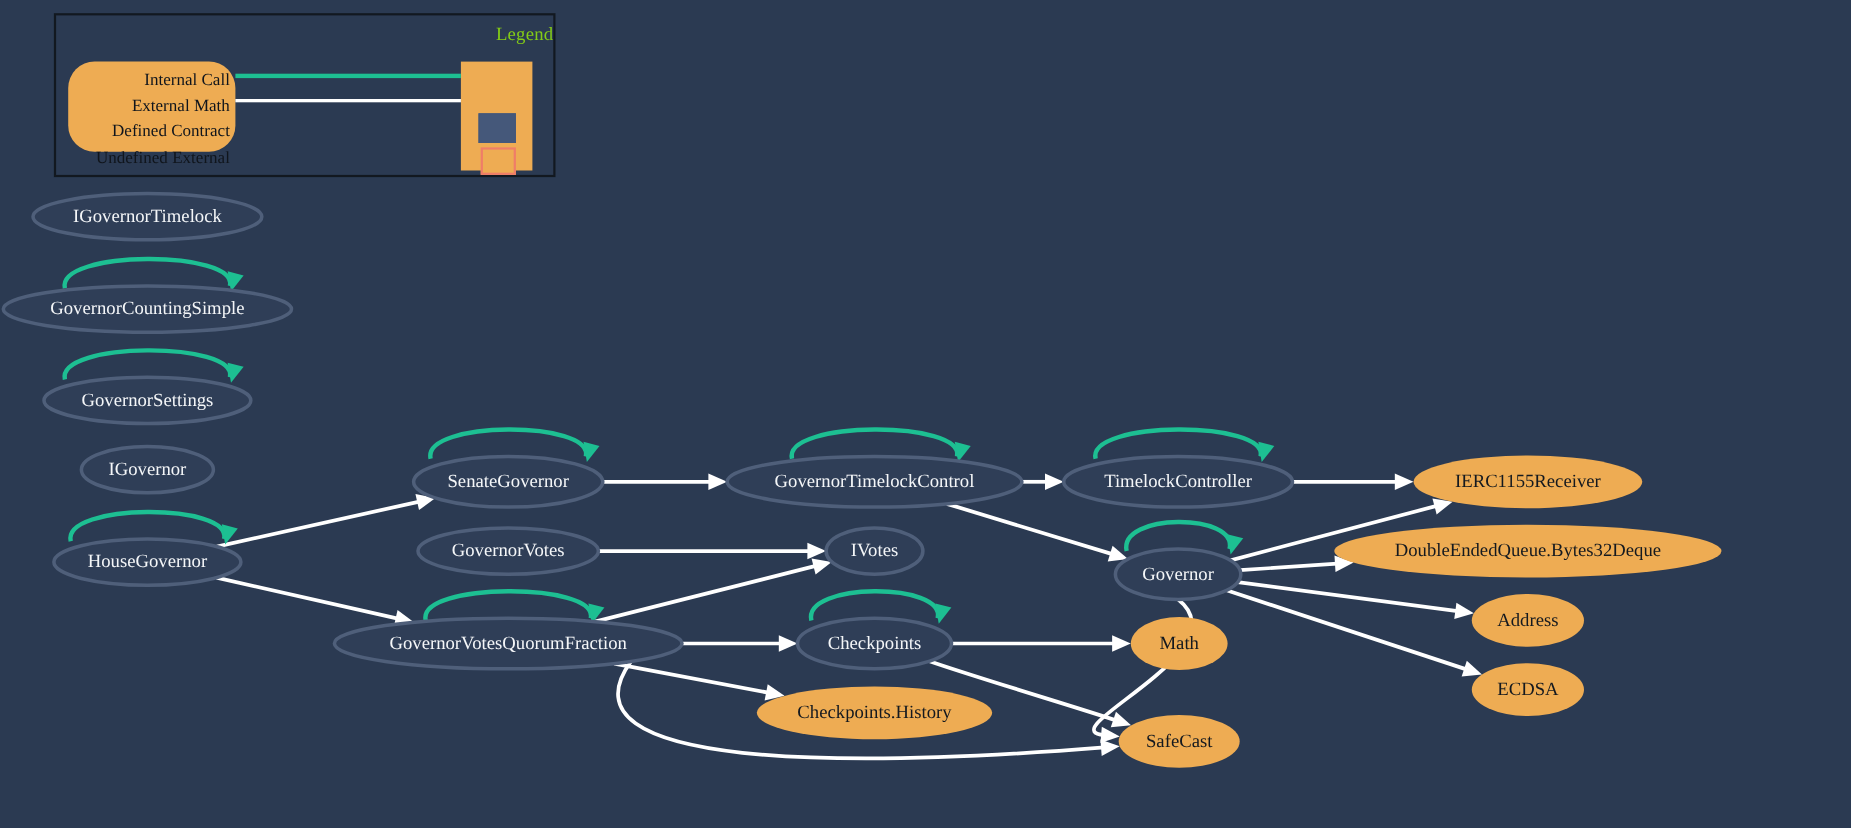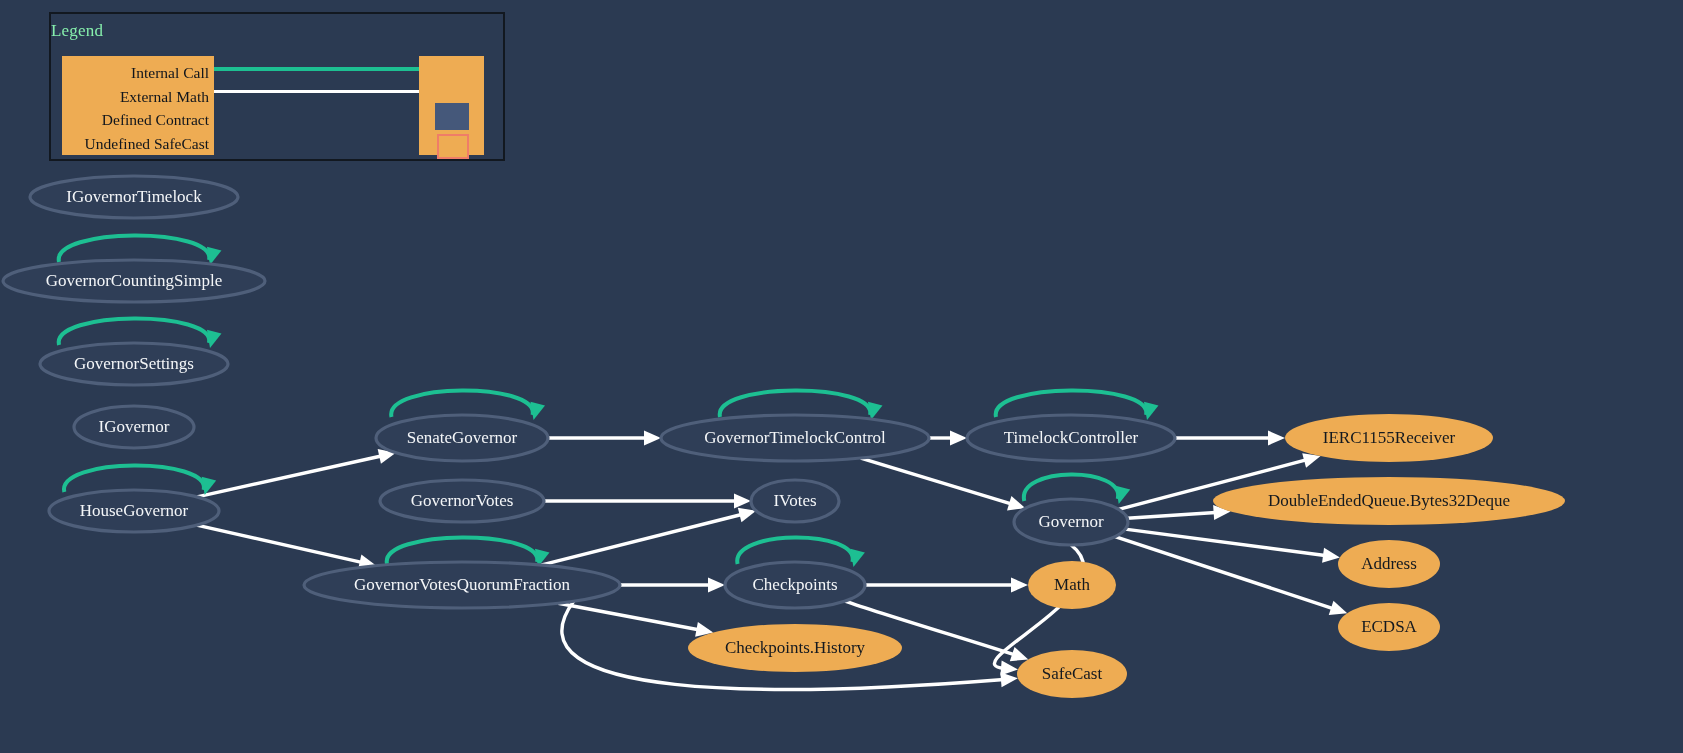--- a/index.html
+++ b/index.html
@@ -57,44 +57,45 @@
     position: absolute;
     left: 49px;
     top: 12px;
     width: 456px;
     height: 149px;
     border: 2px solid #121820;
     background: #2b3a52;
     box-sizing: border-box;
   }
   #legend-title {
-    text-align: left;
-    color: #86efac;
+    text-align: right;
+    color: #84cc16;
     font-size: 17px;
     font-family: "Liberation Serif", "DejaVu Serif", serif;
     padding-top: 7px;
     letter-spacing: .2px;
   }
   #legend-body {
     position: absolute;
     left: 11px;
     top: 42px;
     right: 11px;
     bottom: 9px;
   }
   #legend-labels {
     position: absolute;
     left: 0;
     top: 0;
     width: 152px;
-    height: 99px;
+    height: 82px;
     background: #eeac53;
     box-sizing: border-box;
     padding: 5px 5px 0 0;
     text-align: right;
+    border-radius: 24px;
   }
   #legend-labels .lg-item {
     color: #10151c;
     font-size: 15.5px;
     line-height: 23.5px;
     white-space: nowrap;
     font-family: "Liberation Serif", "DejaVu Serif", serif;
   }
   #legend-swatchbox {
     position: absolute;
@@ -280,21 +281,21 @@
       </g>
   </svg>
 
   <div id="legend">
     <div id="legend-title">Legend</div>
     <div id="legend-body">
       <div id="legend-labels">
         <div class="lg-item">Internal Call</div>
         <div class="lg-item">External Math</div>
         <div class="lg-item">Defined Contract</div>
-        <div class="lg-item">Undefined SafeCast</div>
+        <div class="lg-item">Undefined External</div>
       </div>
       <div id="legend-swatchbox"></div>
       <div class="lg-line" id="lg-line-internal"></div>
       <div class="lg-line" id="lg-line-external"></div>
       <div id="lg-sw-defined"></div>
       <div id="lg-sw-undefined"></div>
     </div>
   </div>
 
 </div>

